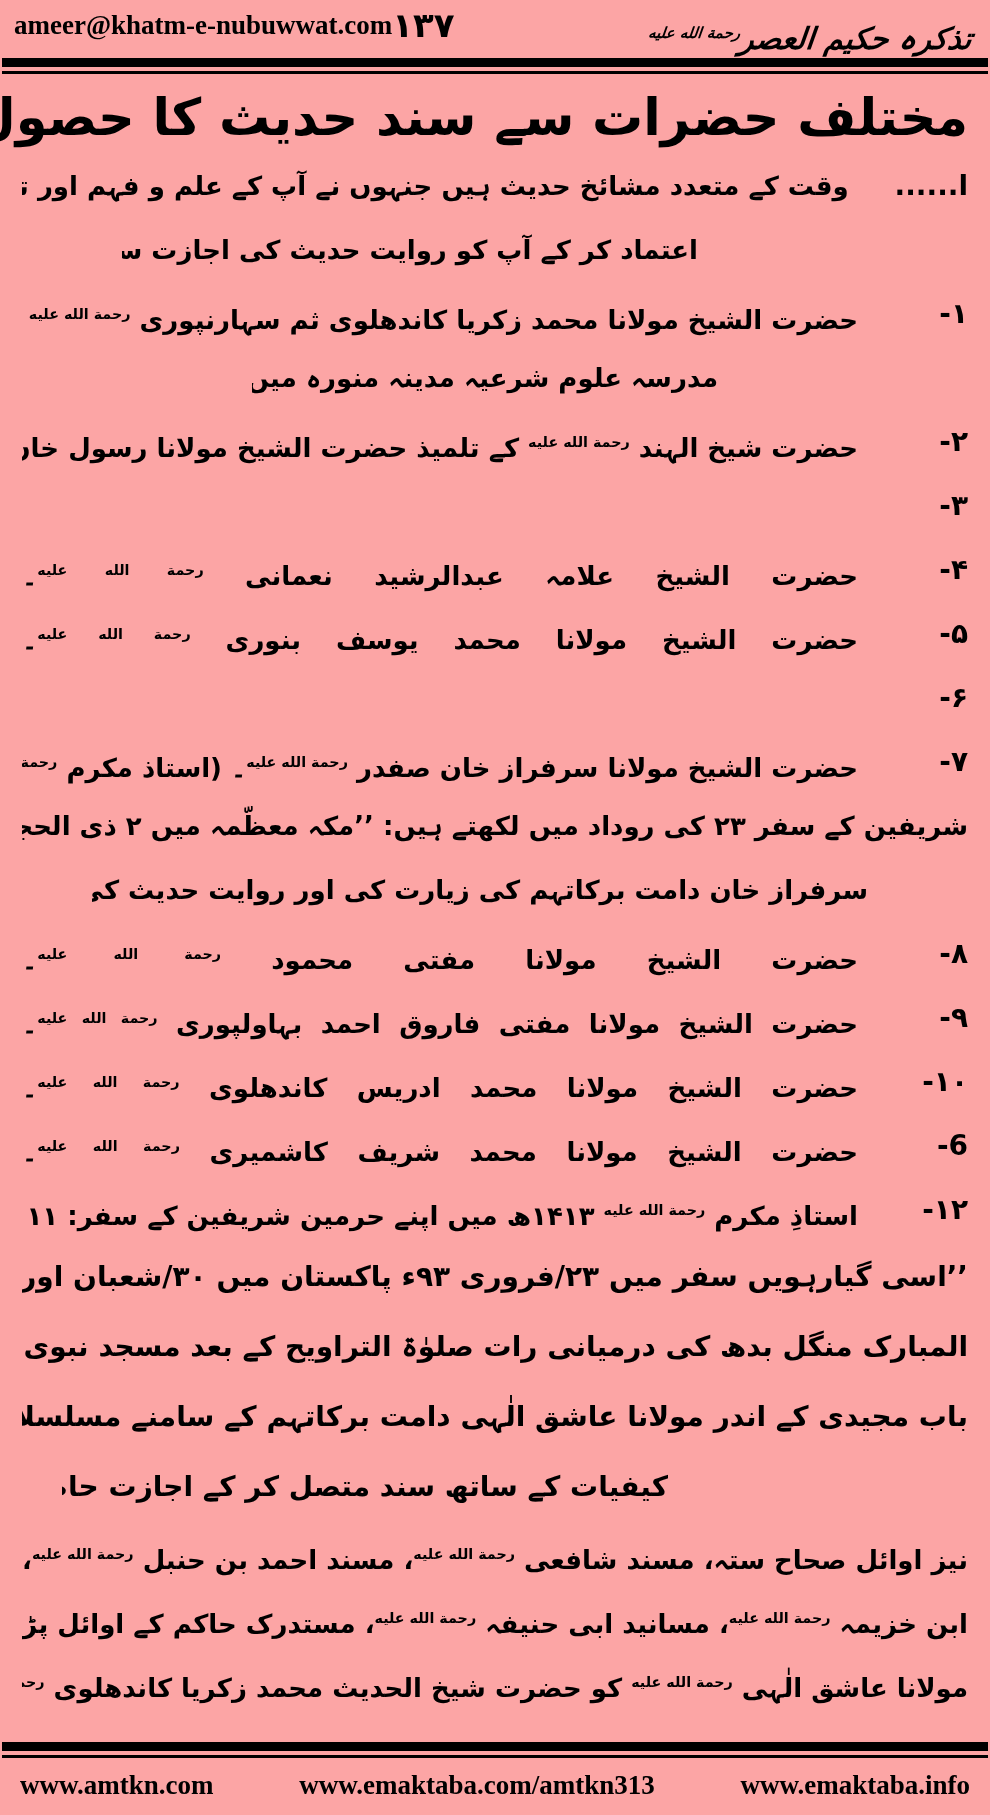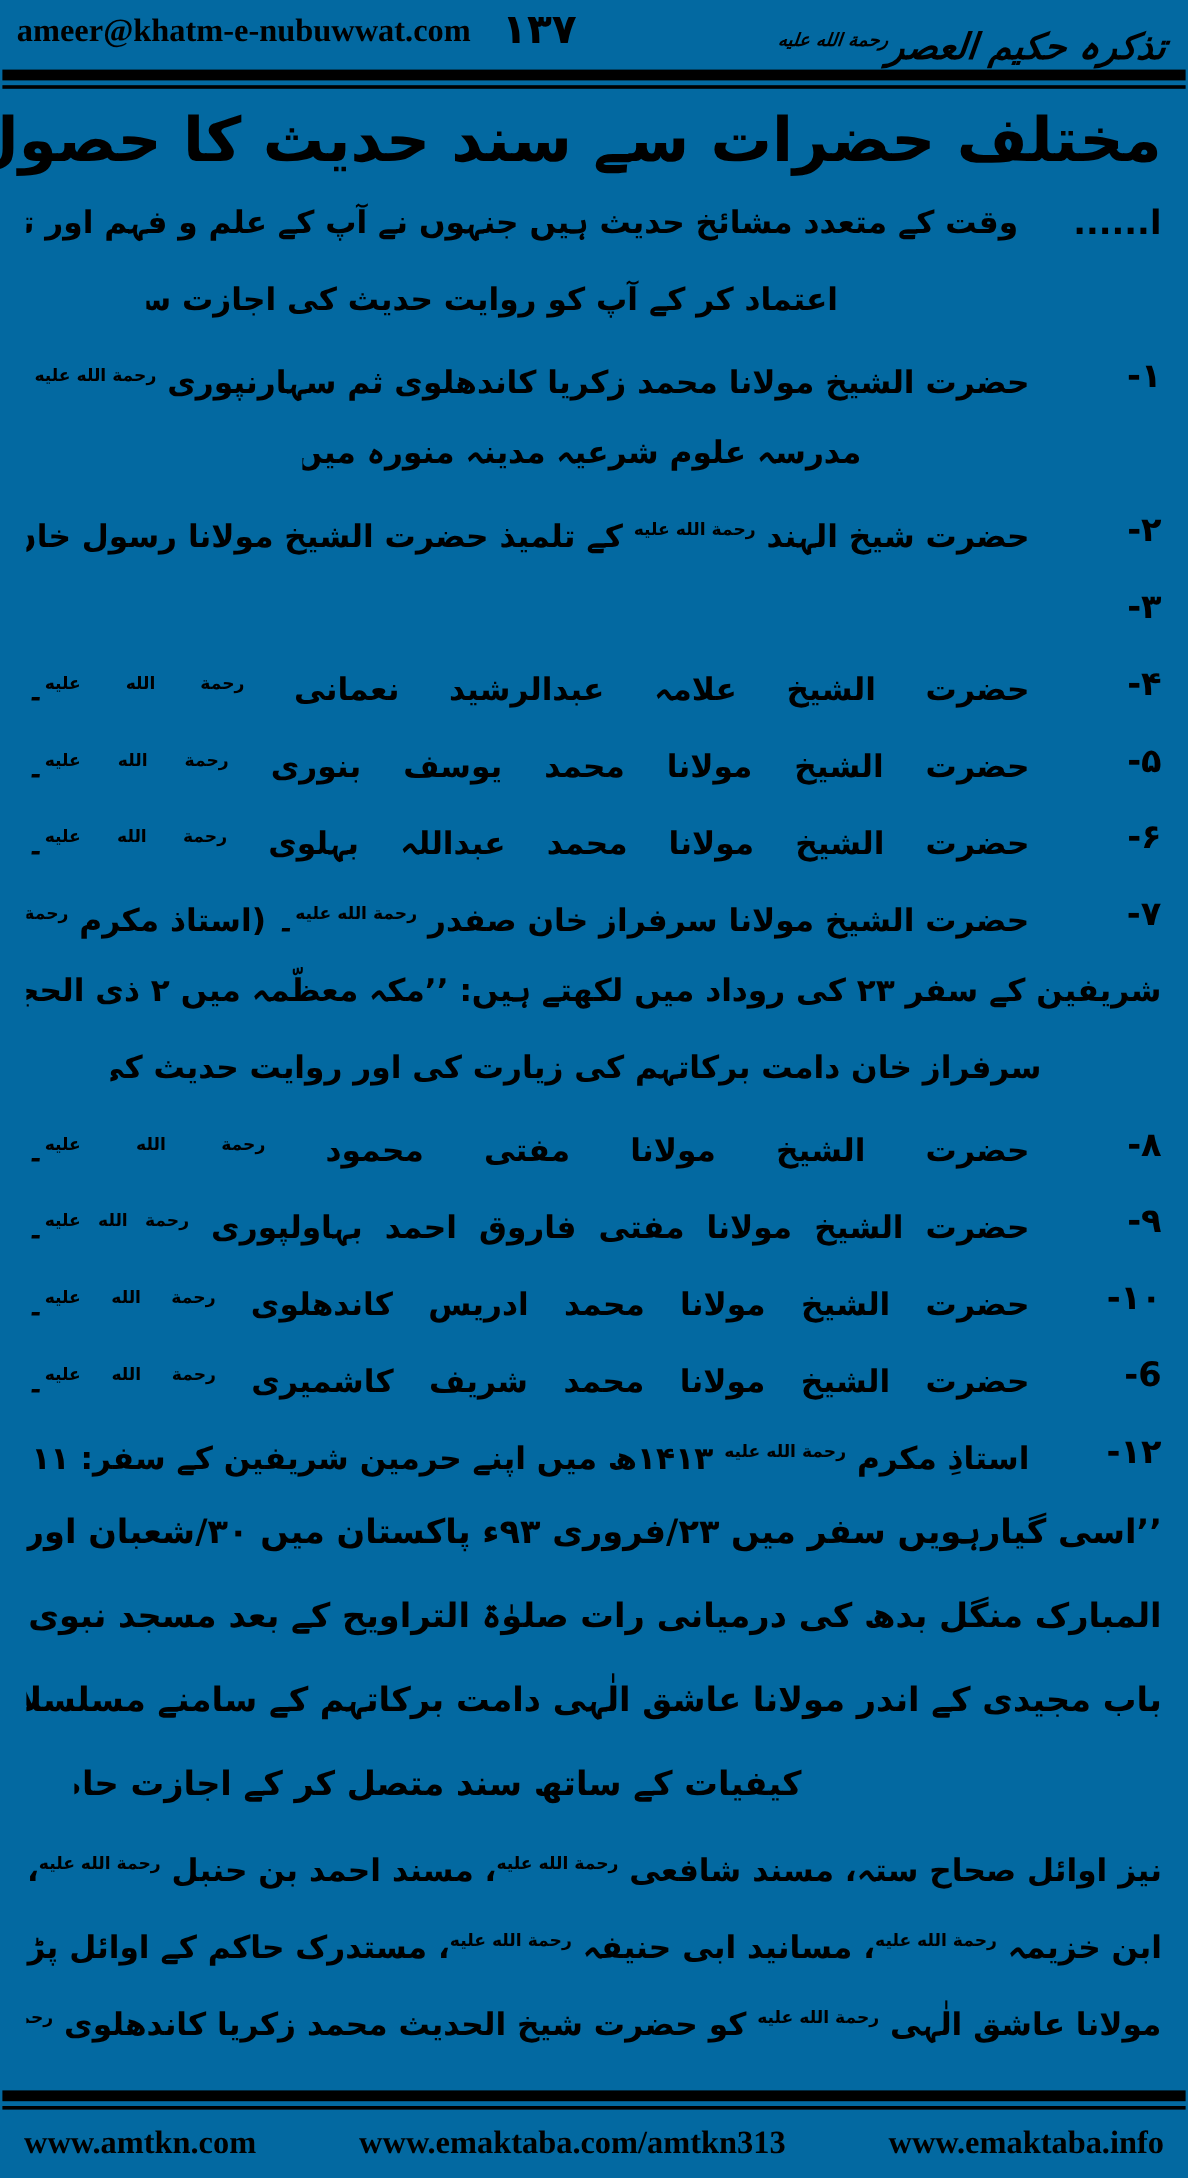--- a/index.html
+++ b/index.html
@@ -1,36 +1,36 @@
 <!DOCTYPE html>
 <html lang="ur"><head>
 <meta charset="utf-8">
 <style>
   html,body{margin:0;padding:0;background:#ffffff;}
   .page{
     position:relative;
     width:990px;height:1815px;
-    background:#0369a1;color:#000;
+    background:#fca5a5;color:#000;
     font-family:"DejaVu Sans",sans-serif;
     overflow:hidden;
     box-sizing:border-box;
   }
   
   .hdr{
     display:flex;align-items:flex-start;
     padding:10px 18px 0 14px;height:58px;box-sizing:border-box;
   }
   .hdr-email{
     font-family:"Liberation Serif",serif;
     font-weight:bold;font-size:27px;letter-spacing:0px;
     direction:ltr;white-space:nowrap;
   }
   .hdr-pagenum{
     font-weight:bold;font-size:34px;line-height:30px;
-    margin-left:26px;direction:rtl;white-space:nowrap;
+    direction:rtl;white-space:nowrap;
   }
   .hdr-title{
     margin-left:auto;direction:rtl;white-space:nowrap;
     font-weight:bold;font-style:italic;font-size:30px;line-height:46px;
     transform:skewX(-6deg);
   }
   .hon-sm{font-size:0.5em;vertical-align:super;}
   
   .dbl-rule{padding:0 2px;}
   .dbl-rule .thick{height:9px;background:#000;}
@@ -107,21 +107,20 @@
         <div class="line l-item">
           <span class="num">۴-</span>
           <span class="txt">حضرت الشیخ علامہ عبدالرشید نعمانی <span class="hon">رحمة الله عليه</span>۔</span>
         </div>
         <div class="line l-item">
           <span class="num">۵-</span>
           <span class="txt">حضرت الشیخ مولانا محمد یوسف بنوری <span class="hon">رحمة الله عليه</span>۔</span>
         </div>
         <div class="line l-item">
           <span class="num">۶-</span>
-          <span class="txt">حضرت الشیخ مولانا محمد عبداللہ بہلوی <span class="hon">رحمة الله عليه</span>۔</span>
         </div>
         <div class="line l-item">
           <span class="num">۷-</span>
           <span class="txt">حضرت الشیخ مولانا سرفراز خان صفدر <span class="hon">رحمة الله عليه</span>۔ (استاذ مکرم <span class="hon">رحمة الله عليه</span> ۱۴۱۱ھ میں اپنے حرمین</span>
         </div>
         <div class="line l-full">شریفین کے سفر ۲۳ کی روداد میں لکھتے ہیں: ’’مکہ معظّمہ میں ۲ ذی الحجہ سعودی بروز ہفتہ حضرت مولانا</div>
         <div class="line l-short-wide">سرفراز خان دامت برکاتہم کی زیارت کی اور روایت حدیث کی اجازت کی تجدید کی )</div>
         <div class="line l-item">
           <span class="num">۸-</span>
           <span class="txt">حضرت الشیخ مولانا مفتی محمود <span class="hon">رحمة الله عليه</span>۔</span>

